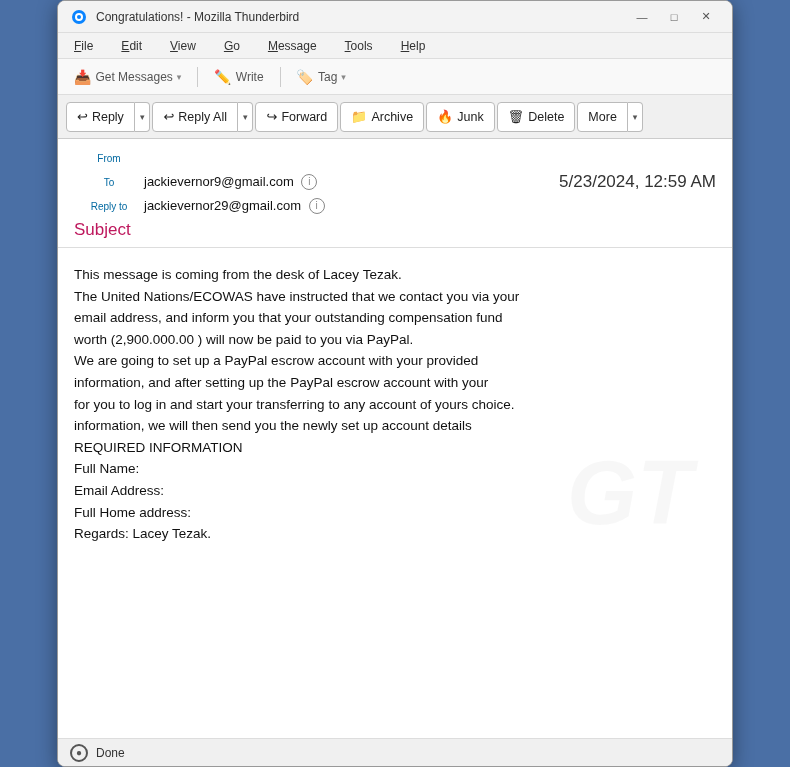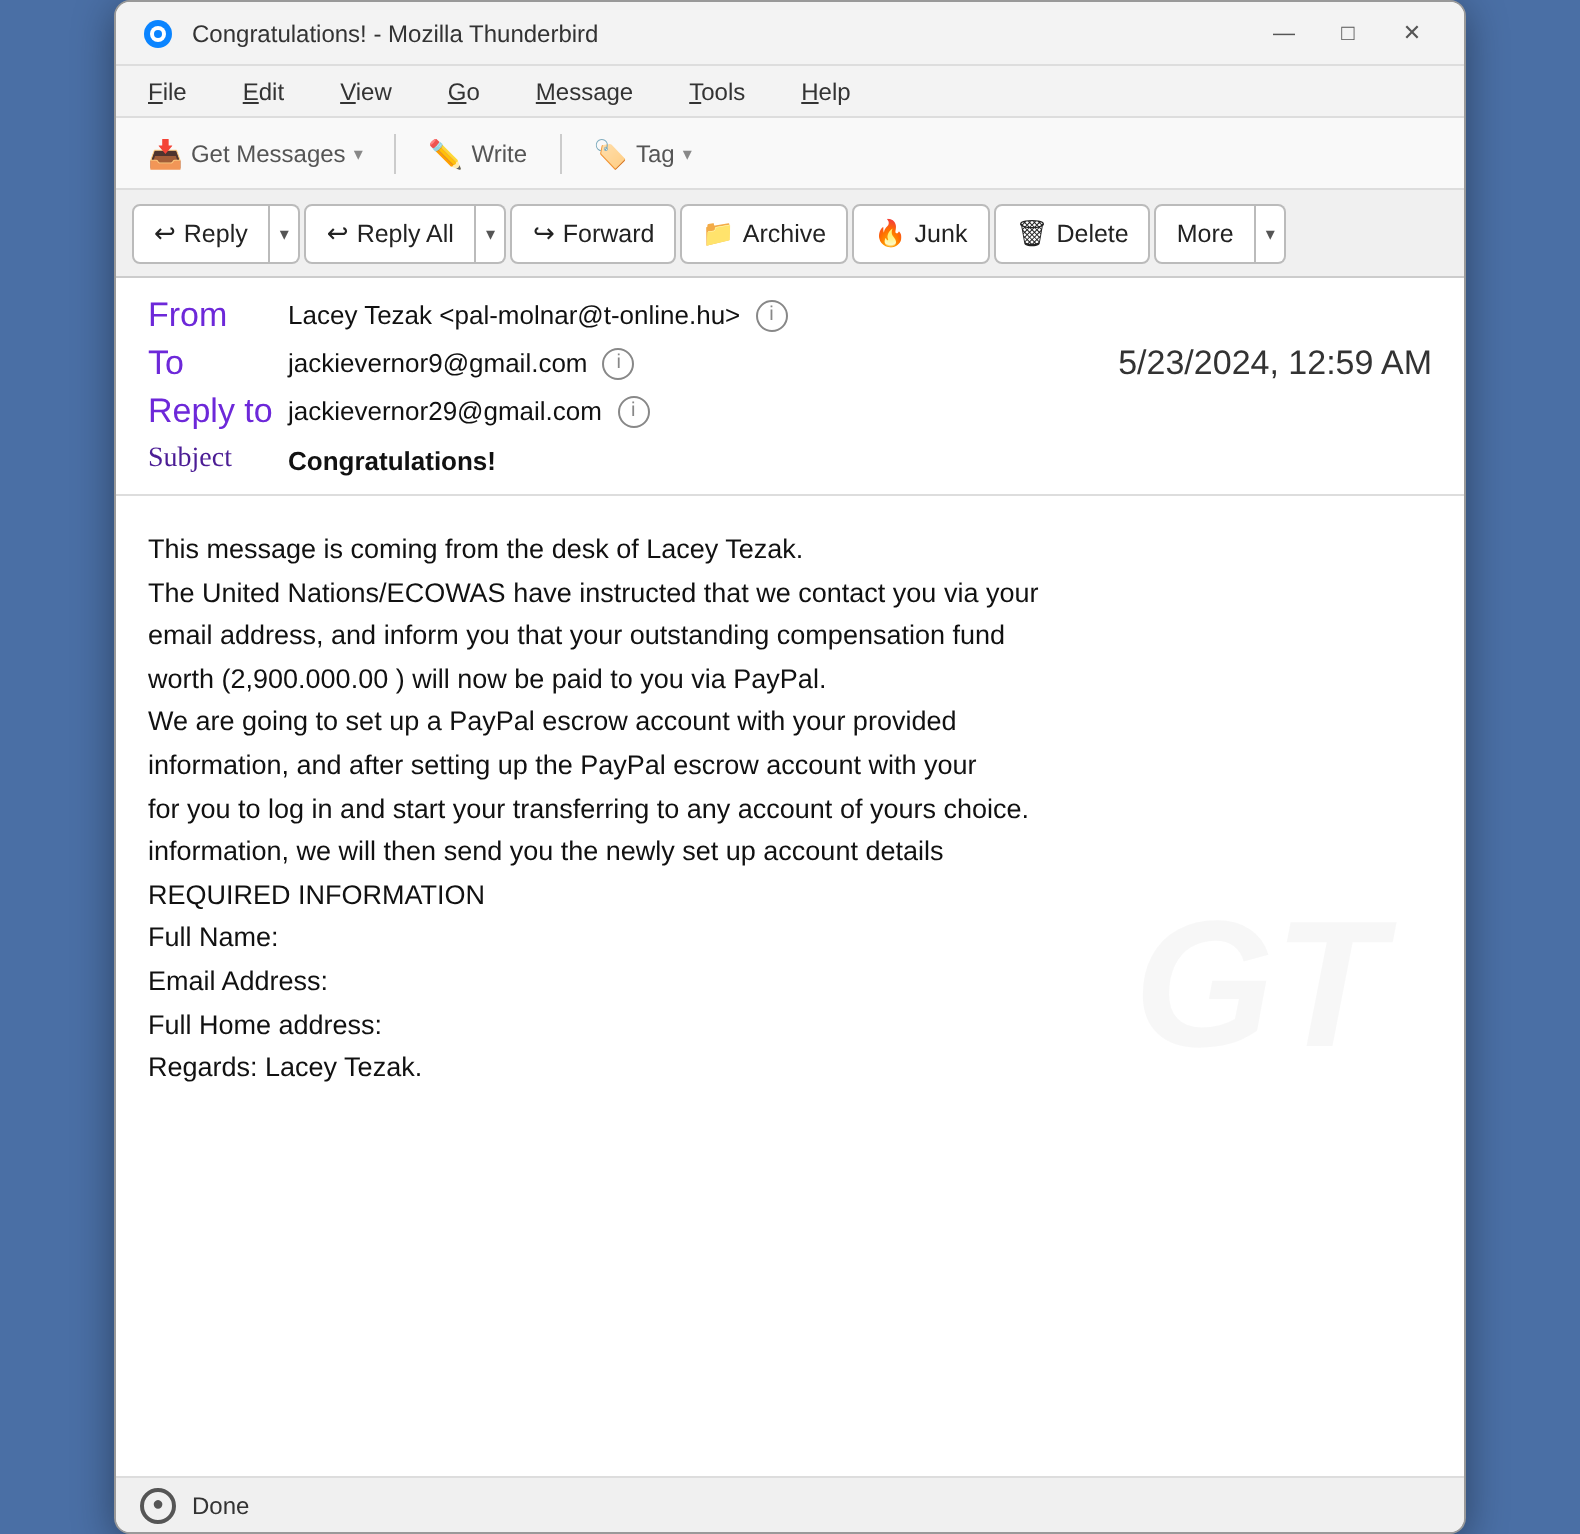--- a/index.html
+++ b/index.html
@@ -173,24 +173,25 @@
       background: #fff;
     }
     .header-row {
       display: flex;
       align-items: center;
       min-height: 22px;
       margin-bottom: 2px;
       font-size: 13px;
     }
     .header-label {
-      color: #6d28d9;
+      color: #0369a1;
       width: 70px;
       flex-shrink: 0;
-      font-size: 17px;
+      font-size: 10px;
+      text-align: center;
     }
     .header-value {
       color: #111;
       flex: 1;
     }
     .header-value strong {
       font-weight: 600;
     }
     .header-date {
       color: #333;
@@ -213,25 +214,24 @@
       vertical-align: middle;
       cursor: pointer;
     }
     .subject-row {
       display: flex;
       align-items: center;
       min-height: 22px;
       font-size: 13px;
     }
     .subject-label {
-      color: #4c1d95;
+      color: #be185d;
       width: 70px;
       flex-shrink: 0;
-      font-size: 14px;
-      font-family: Liberation Serif, serif;
+      font-size: 17px;
     }
 
     
     .email-body {
       padding: 16px 16px;
       flex: 1;
       line-height: 1.6;
       font-size: 13.5px;
       color: #111;
       background: #fff;
@@ -365,43 +365,38 @@
       <button class="tb2-btn" style="border-radius:4px 0 0 4px;">
         <span>More</span>
       </button>
       <button class="tb2-chevron-btn">▾</button>
     </div>
   </div>
 
   <div class="email-header">
     <div class="header-row">
       <span class="header-label">From</span>
-      <span class="header-value">
-        <span>Lacey Tezak &lt;pal-molnar@t-online.hu&gt;</span>
-        <span class="contact-icon">i</span>
-      </span>
     </div>
     <div class="header-row">
       <span class="header-label">To</span>
       <span class="header-value">
         <span>jackievernor9@gmail.com</span>
         <span class="contact-icon">i</span>
       </span>
       <span class="header-date">5/23/2024, 12:59 AM</span>
     </div>
     <div class="header-row">
       <span class="header-label">Reply to</span>
       <span class="header-value">
         <span>jackievernor29@gmail.com</span>
         <span class="contact-icon">i</span>
       </span>
     </div>
     <div class="subject-row">
       <span class="subject-label">Subject</span>
-      <span class="header-value"><strong>Congratulations!</strong></span>
     </div>
   </div>
 
   <div class="email-body">
     <div class="watermark">GT</div>
     <div class="email-body-text">
       <p>This message is coming from the desk of Lacey Tezak.</p>
       <p>The United Nations/ECOWAS have instructed that we contact you via your</p>
       <p>email address, and inform you that your outstanding compensation fund</p>
       <p>worth (2,900.000.00 ) will now be paid to you via PayPal.</p>

